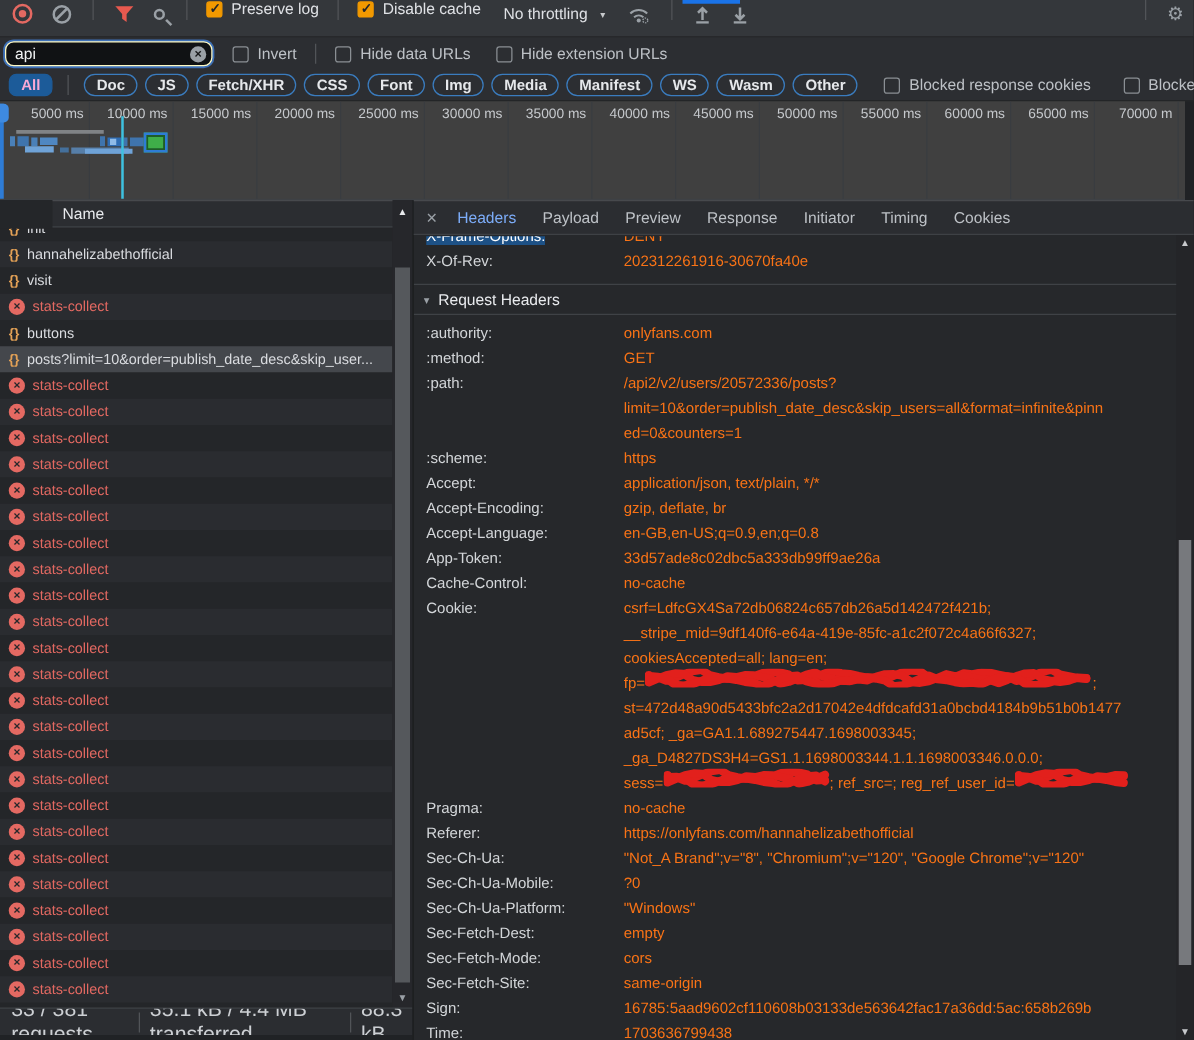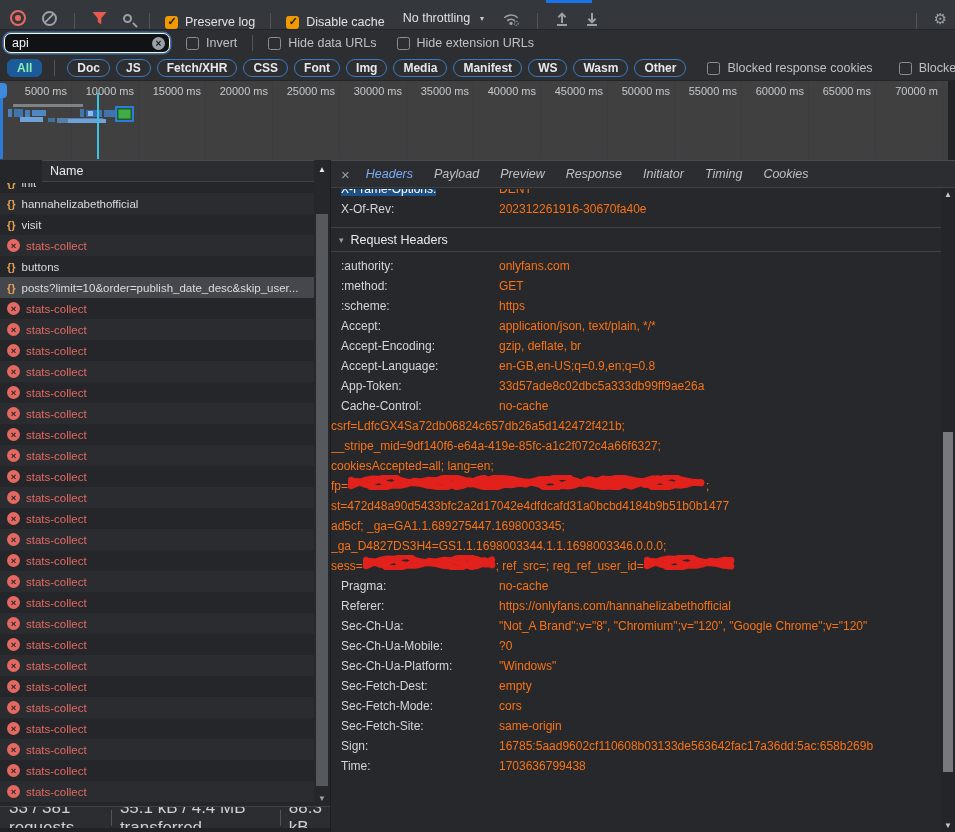--- a/index.html
+++ b/index.html
@@ -3,21 +3,21 @@
 <meta charset="utf-8">
 <style>
   * { margin:0; padding:0; box-sizing:border-box; }
   html,body { width:955px; height:832px; overflow:hidden; background:#202225;
     font-family:"Liberation Sans", sans-serif; color:#dfe1e5; }
   .abs { position:absolute; }
   #stage { position:relative; width:955px; height:832px; background:#202225; }
 
   
   #toolbar1 { left:0; top:0; width:955px; height:30px; background:#34373b;
-    display:flex; align-items:flex-end; border-bottom:1px solid #232527; }
+    display:flex; align-items:flex-start; border-bottom:1px solid #232527; }
   #toolbar2 { left:0; top:30px; width:955px; height:26px; background:#2c2e32;
     display:flex; align-items:center; }
   #toolbar3 { left:0; top:56px; width:955px; height:25px; background:#2c2e32;
     display:flex; align-items:center; border-bottom:1px solid #232527; }
   .vsep { width:1px; height:16px; background:#515458; margin:0 9px; flex:none; }
   .tbtn { display:flex; align-items:center; justify-content:center; height:22px;
     padding:0 2px; margin:0 6px; flex:none; cursor:default; }
   .lbl { font-size:12.5px; color:#dfe1e5; white-space:nowrap; }
   .dim  { color:#bdc1c6; }
 
@@ -53,21 +53,21 @@
     box-shadow:0 0 0 1.5px #3e71b8; border-radius:7px; color:#f1f3f4; font-size:12.5px;
     padding:0 20px 0 7px; outline:none; font-family:"Liberation Sans",sans-serif; }
   #filter-clear { position:absolute; right:5px; top:4px; width:13px; height:13px;
     border-radius:50%; background:#9aa0a6; color:#17181a; font-size:10px; font-weight:bold;
     display:flex; align-items:center; justify-content:center; line-height:1; }
 
   
   .pill { background:transparent; border:1px solid #3a7cbf; border-radius:10px;
     color:#e6e8eb; font-size:12px; font-weight:bold; height:18px; padding:0 9px;
     margin:0 3px; flex:none; font-family:"Liberation Sans",sans-serif; }
-  .pill.active { background:#1c5b99; border-color:#1c5b99; border-radius:6px; color:#86efac; }
+  .pill.active { background:#1c5b99; border-color:#1c5b99; border-radius:6px; color:#f9a8d4; }
 
   
   #overview { left:0; top:81px; width:948px; height:79px; background:#404040;
     border-bottom:1px solid #3e4145; overflow:hidden; }
   .ov-div { position:absolute; top:0; width:1px; height:79px; background:#393c40; }
   .ov-label { position:absolute; top:4px; height:13px; font-size:11px; color:#c6c9cd;
     text-align:right; white-space:nowrap; }
   .ov-bar { position:absolute; }
   #ov-left-band { position:absolute; left:0; top:2px; width:3px; height:77px; background:#2e7cd6; }
   #ov-handle { position:absolute; left:0; top:2px; width:7px; height:15px; background:#3e8ae0;
@@ -110,21 +110,21 @@
     color:#cdd0d4; overflow:hidden; }
   #status-bar .vsep { margin:0 8px; }
 
   
   #detail-panel { left:330px; top:160px; width:625px; height:672px; background:#26282b;
     border-left:1px solid #1b1c1e; }
   #tabbar { height:28px; background:#2b2d31; border-top:1px solid #47494d;
     border-bottom:1px solid #3e4145; display:flex; align-items:center; padding-left:8px; }
   #tab-close { font-size:15px; color:#9aa0a6; margin:0 10px 0 2px; line-height:1; }
   .tab { font-size:12.5px; color:#bdc1c6; padding:0 6px; height:43px; display:flex;
-    align-items:center; margin-right:9px; position:relative; white-space:nowrap;font-style:italic; }
+    align-items:center; margin-right:9px; position:relative; white-space:nowrap; }
   .tab.active { color:#7cacf8; }
   .tab.active::after { content:""; position:absolute; left:2px; right:2px; bottom:0;
     height:2.5px; background:#7cacf8; }
   #detail-clip { position:absolute; left:0; top:29px; width:611px; height:643px; overflow:hidden; }
   #detail-flow { margin-top:-10px; }
   .hrow { display:flex; font-size:12px; line-height:20px; }
   .hname { width:168px; padding-left:10px; flex:none; color:#d3d6d9; white-space:nowrap; }
   .hval { flex:1; color:#f97316; white-space:nowrap; }
   .hline { height:20px; white-space:nowrap; }
   .sel-highlight { background:#1d5186; color:#fff; }
@@ -475,20 +475,28 @@
                 <div class="hline"><span>onlyfans.com</span></div>
               </div>
             </div>
             <div class="hrow">
               <span class="hname">:method:</span>
               <div class="hval">
                 <div class="hline"><span>GET</span></div>
               </div>
             </div>
             <div class="hrow">
+              <span class="hname">:path:</span>
+              <div class="hval">
+                <div class="hline"><span>/api2/v2/users/20572336/posts?</span></div>
+                <div class="hline"><span>limit=10&amp;order=publish_date_desc&amp;skip_users=all&amp;format=infinite&amp;pinn</span></div>
+                <div class="hline"><span>ed=0&amp;counters=1</span></div>
+              </div>
+            </div>
+            <div class="hrow">
               <span class="hname">:scheme:</span>
               <div class="hval">
                 <div class="hline"><span>https</span></div>
               </div>
             </div>
             <div class="hrow">
               <span class="hname">Accept:</span>
               <div class="hval">
                 <div class="hline"><span>application/json, text/plain, */*</span></div>
               </div>
@@ -511,20 +519,21 @@
                 <div class="hline"><span>33d57ade8c02dbc5a333db99ff9ae26a</span></div>
               </div>
             </div>
             <div class="hrow">
               <span class="hname">Cache-Control:</span>
               <div class="hval">
                 <div class="hline"><span>no-cache</span></div>
               </div>
             </div>
             <div class="hrow">
+              <span class="hname">Cookie:</span>
               <div class="hval">
                 <div class="hline"><span>csrf=LdfcGX4Sa72db06824c657db26a5d142472f421b;</span></div>
                 <div class="hline"><span>__stripe_mid=9df140f6-e64a-419e-85fc-a1c2f072c4a66f6327;</span></div>
                 <div class="hline"><span>cookiesAccepted=all; lang=en;</span></div>
                 <div class="hline"><span>fp=</span><span class="scribble"><svg width="358" height="15" viewBox="0 0 358 15">
                       <path d="M3 5.1 L3 5.6 L10 6.7 L17 9.6 L24 7.4 L31 4.4 L38 1.9 L45 0.9 L52 5.2 L59 6.8 L66 8.0 L73 7.6 L80 5.5 L87 6.0 L94 3.4 L101 2.3 L108 2.9 L115 4.6 L122 9.3 L129 9.0 L136 7.0 L143 4.0 L150 1.4 L157 3.6 L164 4.2 L171 5.8 L178 7.1 L185 7.0 L192 8.6 L199 5.6 L206 2.9 L213 1.5 L220 1.9 L227 7.0 L234 8.4 L241 8.4 L248 6.6 L255 3.7 L262 4.4 L269 2.9 L276 3.2 L283 4.7 L290 6.1 L297 9.8 L304 8.2 L311 5.3 L318 2.4 L325 0.8 L332 4.5 L339 5.9 L346 7.4 L353 7.7" fill="none" stroke="#e2201c" stroke-width="6.5" stroke-linecap="round" stroke-linejoin="round"></path>
                       <path d="M3 7.5 L3 10.9 L10 8.0 L17 5.2 L24 3.7 L31 4.0 L38 9.0 L45 10.5 L52 10.6 L59 9.0 L66 6.1 L73 6.7 L80 5.1 L87 5.3 L94 6.7 L101 8.2 L108 12.0 L115 10.5 L122 7.7 L129 4.7 L136 3.0 L143 6.5 L150 7.9 L157 9.5 L164 9.9 L171 8.5 L178 9.3 L185 6.3 L192 4.4 L199 4.3 L206 5.7 L213 10.7 L220 11.3 L227 10.0 L234 7.3 L241 4.3 L248 5.9 L255 5.6 L262 6.9 L269 8.5 L276 9.1 L283 11.5 L290 8.9 L297 5.9 L304 3.8 L311 3.4 L318 8.1 L325 9.7 L332 10.5 L339 9.5 L346 7.0 L353 7.5" fill="none" stroke="#e2201c" stroke-width="6.5" stroke-linecap="round" stroke-linejoin="round"></path>
                       <path d="M3 9.9 L3 6.6 L10 6.4 L17 7.7 L24 12.8 L31 13.4 L38 12.3 L45 9.7 L52 6.7 L59 8.1 L66 7.7 L73 8.9 L80 10.5 L87 11.3 L94 13.8 L101 11.3 L108 8.2 L115 6.0 L122 5.5 L129 10.1 L136 11.8 L143 12.6 L150 11.8 L157 9.4 L164 9.8 L171 7.5 L178 6.9 L185 7.9 L192 9.5 L199 14.0 L206 13.3 L213 10.9 L220 7.9 L227 5.5 L234 8.2 L241 9.1 L248 10.7 L255 11.8 L262 11.2 L269 12.5 L276 9.5 L283 7.0 L290 6.0 L297 6.8 L304 12.0 L311 13.1 L318 12.7 L325 10.6 L332 7.5 L339 8.4 L346 7.4 L353 8.1" fill="none" stroke="#e2201c" stroke-width="6.5" stroke-linecap="round" stroke-linejoin="round"></path>
                     </svg></span><span>;</span></div>
                 <div class="hline"><span>st=472d48a90d5433bfc2a2d17042e4dfdcafd31a0bcbd4184b9b51b0b1477</span></div>

